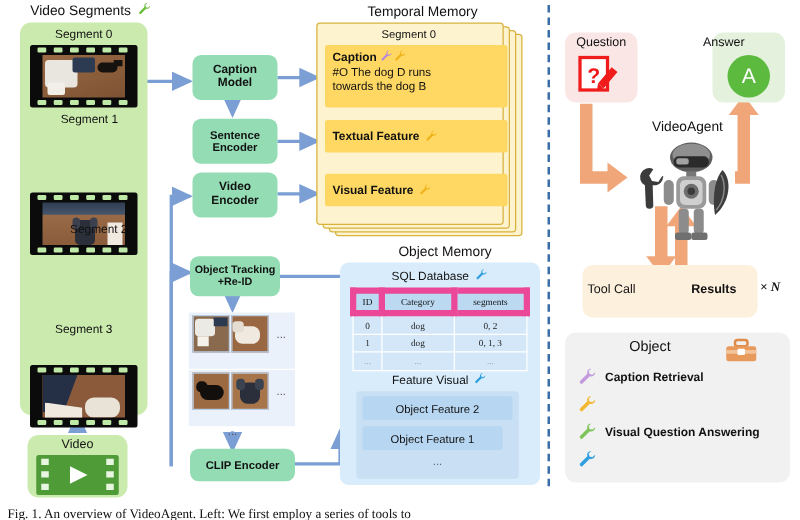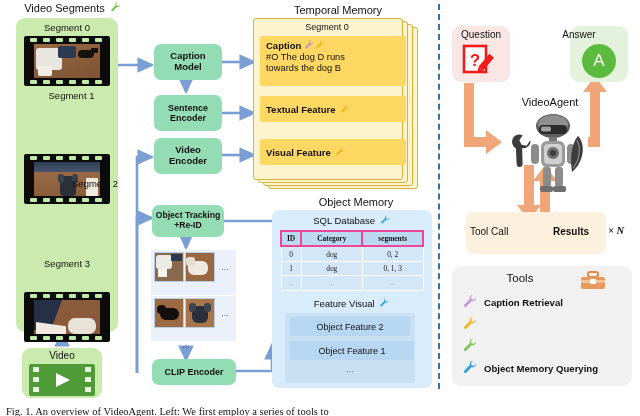--- a/index.html
+++ b/index.html
@@ -17,21 +17,21 @@
   .frame{position:absolute;left:10px;right:10px;top:8px;bottom:8px;overflow:hidden;background:#8a5a3a;}
 
   
   .tmcard{background:#fdf3cf;border:1.3px solid #d8b23c;border-radius:3px;}
   .tmrow{background:#ffd863;border-radius:2px;display:flex;align-items:center;
          padding:0 6px;font-weight:bold;font-size:9.5px;}
 
   
   .ompanel{background:#d9ecfb;border-radius:7px;}
   .sqltable{border-collapse:collapse;width:100%;font-size:7.4px;}
-  .sqltable th{background:#bcd9f2;border:2px solid #ec4899;font-weight:bold;
+  .sqltable th{background:#bcd9f2;border:5px solid #ec4899;font-weight:normal;
                padding:2.2px 0;text-align:center;font-family:"Liberation Serif",serif;}
   .sqltable td{background:#d3e7f8;border:1px solid #ffffff;padding:2.2px 0;
                text-align:center;font-family:"Liberation Serif",serif;color:#1b1b1b;}
   .ftrow{background:#b7d6f1;border-radius:2px;display:flex;align-items:center;
          justify-content:center;font-size:9px;font-weight:normal;}
 
   
   .qbox{background:#fbe6e6;border-radius:9px;}
   .abox{background:#e4f2dd;border-radius:9px;}
   .toolsbox{background:#f1f1f1;border-radius:9px;}
@@ -131,21 +131,21 @@
   <div class="perf" style="left:58px;top:2px;"></div>
     <div class="perf" style="left:71px;top:2px;"></div>
   <div class="perf" style="left:6px;bottom:2px;"></div>
     <div class="perf" style="left:19px;bottom:2px;"></div>
   <div class="perf" style="left:32px;bottom:2px;"></div>
     <div class="perf" style="left:45px;bottom:2px;"></div>
   <div class="perf" style="left:58px;bottom:2px;"></div>
     <div class="perf" style="left:71px;bottom:2px;"></div>
 </div>
 
-<div class="abs ttl" style="left:32px;top:178px;width:126px;font-size:9.5px;">Segment 2</div>
+<div class="abs ttl" style="left:16px;top:178px;width:126px;font-size:9.5px;">Segment 2</div>
 <div class="abs filmstrip" style="left:24px;top:192px;width:86px;height:50px;">
   <div class="frame" style="background:linear-gradient(150deg,#a9apx 0%,#9c6e4c 0%,#8a5f3f 60%,#c8b9a6 100%);">
     <div style="position:absolute;left:0;top:0;width:28px;height:30px;background:#253046;
                 clip-path:polygon(0 0,100% 0,60% 100%,0 100%);"></div>
     <div style="position:absolute;left:2px;top:22px;width:30px;height:14px;background:#efe9df;
                 clip-path:polygon(0 0,100% 30%,100% 100%,0 100%);"></div>
     <div style="position:absolute;left:34px;top:18px;width:28px;height:16px;background:#e8e2d7;border-radius:7px;"></div>
   </div>
   <div class="perf" style="left:6px;top:2px;"></div>
     <div class="perf" style="left:19px;top:2px;"></div>
@@ -295,21 +295,21 @@
 
 <div class="abs ttl" style="left:272px;top:298px;width:160px;font-size:9.5px;">
   <span>Feature Visual</span>
   <svg width="11" height="11" viewBox="0 0 24 24" style="display:inline-block;vertical-align:-2px;margin-left:2px;">
     <path d="M20 5.5a4.6 4.6 0 0 1-6.1 4.4L6.2 17.6a2 2 0 1 1-2.8-2.8l7.7-7.7A4.6 4.6 0 0 1 15.6 1l-3 3 .9 3.4 3.4.9 3-3c.1.4.1.8.1 1.2z" fill="#2f9fe0"></path>
   </svg>
 </div>
 
 <div class="abs" style="left:285px;top:313px;width:130px;height:70px;background:#c8dff4;border-radius:3px;"></div>
 <div class="abs ftrow" style="left:290px;top:317px;width:120px;height:19px;">Object Feature 2</div>
-<div class="abs ftrow" style="left:290px;top:341px;width:124px;height:19px;">Object Feature 1</div>
+<div class="abs ftrow" style="left:290px;top:341px;width:112px;height:19px;">Object Feature 1</div>
 <div class="abs" style="left:290px;top:364px;width:120px;text-align:center;font-size:9px;color:#4b6a88;">...</div>
 
 <div class="abs divider" style="left:438px;top:4px;height:385px;"></div>
 
 <svg class="abs" style="left:440px;top:0;width:200px;height:416px;">
   <g fill="#f0a679">
 
     <path d="M22,83 L34,83 L34,137 L46,137 L46,130 L62,142 L46,154 L46,147 L24,147 L24,83 z"></path>
 
     <path d="M148,147 L160,147 L160,92 L167,92 L155,76 L143,92 L150,92 L150,137 L148,137 z"></path>
@@ -371,21 +371,21 @@
   </g>
 </svg>
 
 <div class="abs tcbox" style="left:466px;top:212px;width:140px;height:42px;"></div>
 <div class="abs" style="left:470px;top:226px;font-size:10px;font-weight:normal;">Tool Call</div>
 <div class="abs" style="left:553px;top:226px;font-size:10px;font-weight:bold;">Results</div>
 <div class="abs" style="left:608px;top:225px;font-size:10.5px;font-style:italic;font-weight:bold;
             font-family:'Liberation Serif',serif;">× N</div>
 
 <div class="abs toolsbox" style="left:452px;top:266px;width:180px;height:120px;"></div>
-<div class="abs ttl" style="left:480px;top:272px;width:80px;font-size:11.5px;">Tools</div>
+<div class="abs ttl" style="left:480px;top:272px;width:80px;font-size:11.5px;">Object</div>
 <svg class="abs" width="26" height="20" viewBox="0 0 26 20" style="left:580px;top:271px;">
   <rect x="8" y="1" width="10" height="5" rx="2" fill="none" stroke="#e08a4a" stroke-width="2"></rect>
   <rect x="1" y="6" width="24" height="12" rx="2" fill="#e79a5c"></rect>
   <rect x="1" y="9" width="24" height="3" fill="#f3c39a"></rect>
   <rect x="10" y="8" width="6" height="5" rx="1" fill="#ffffff"></rect>
 </svg>
 
 <div class="abs toolrow" style="left:462px;top:292px;width:166px;height:20px;">
   <svg width="17" height="17" viewBox="0 0 24 24">
     <path d="M20 5.5a4.6 4.6 0 0 1-6.1 4.4L6.2 17.6a2 2 0 1 1-2.8-2.8l7.7-7.7A4.6 4.6 0 0 1 15.6 1l-3 3 .9 3.4 3.4.9 3-3c.1.4.1.8.1 1.2z" fill="#c39bdc"></path>
@@ -394,21 +394,21 @@
 </div>
 <div class="abs toolrow" style="left:462px;top:314px;width:166px;height:20px;">
   <svg width="17" height="17" viewBox="0 0 24 24">
     <path d="M20 5.5a4.6 4.6 0 0 1-6.1 4.4L6.2 17.6a2 2 0 1 1-2.8-2.8l7.7-7.7A4.6 4.6 0 0 1 15.6 1l-3 3 .9 3.4 3.4.9 3-3c.1.4.1.8.1 1.2z" fill="#f2b72e"></path>
   </svg>
 </div>
 <div class="abs toolrow" style="left:462px;top:336px;width:172px;height:20px;">
   <svg width="17" height="17" viewBox="0 0 24 24">
     <path d="M20 5.5a4.6 4.6 0 0 1-6.1 4.4L6.2 17.6a2 2 0 1 1-2.8-2.8l7.7-7.7A4.6 4.6 0 0 1 15.6 1l-3 3 .9 3.4 3.4.9 3-3c.1.4.1.8.1 1.2z" fill="#7ec45a"></path>
   </svg>
+  <span style="margin-left:5px;">Visual Question Answering</span>
 </div>
 <div class="abs toolrow" style="left:462px;top:358px;width:172px;height:20px;">
   <svg width="17" height="17" viewBox="0 0 24 24">
     <path d="M20 5.5a4.6 4.6 0 0 1-6.1 4.4L6.2 17.6a2 2 0 1 1-2.8-2.8l7.7-7.7A4.6 4.6 0 0 1 15.6 1l-3 3 .9 3.4 3.4.9 3-3c.1.4.1.8.1 1.2z" fill="#2f9fe0"></path>
   </svg>
-  <span style="margin-left:5px;">Object Memory Querying</span>
 </div>
 
 <div class="abs capt" style="left:6px;top:406px;width:634px;overflow:hidden;white-space:nowrap;">Fig. 1. An overview of VideoAgent. Left: We first employ a series of tools to</div>
 
 </body></html>

